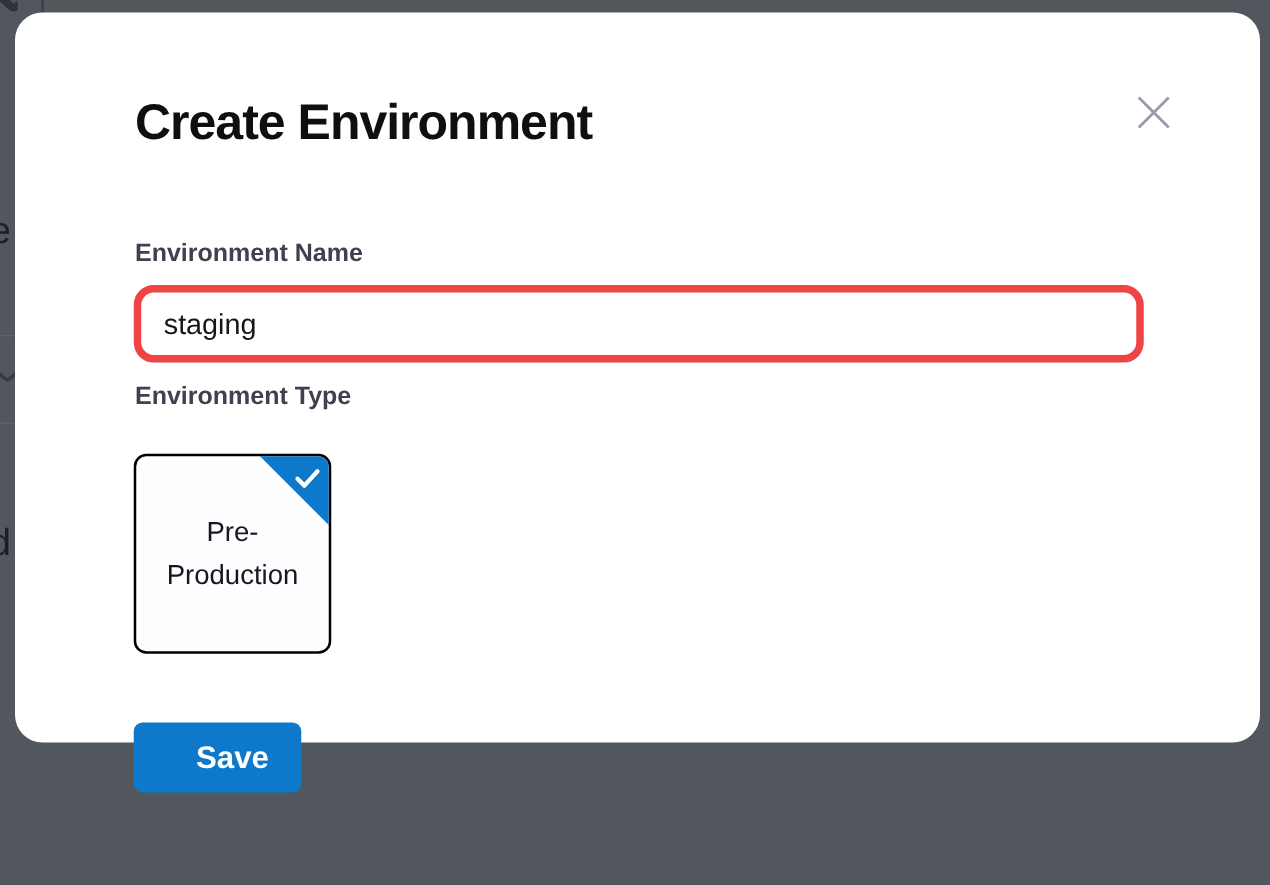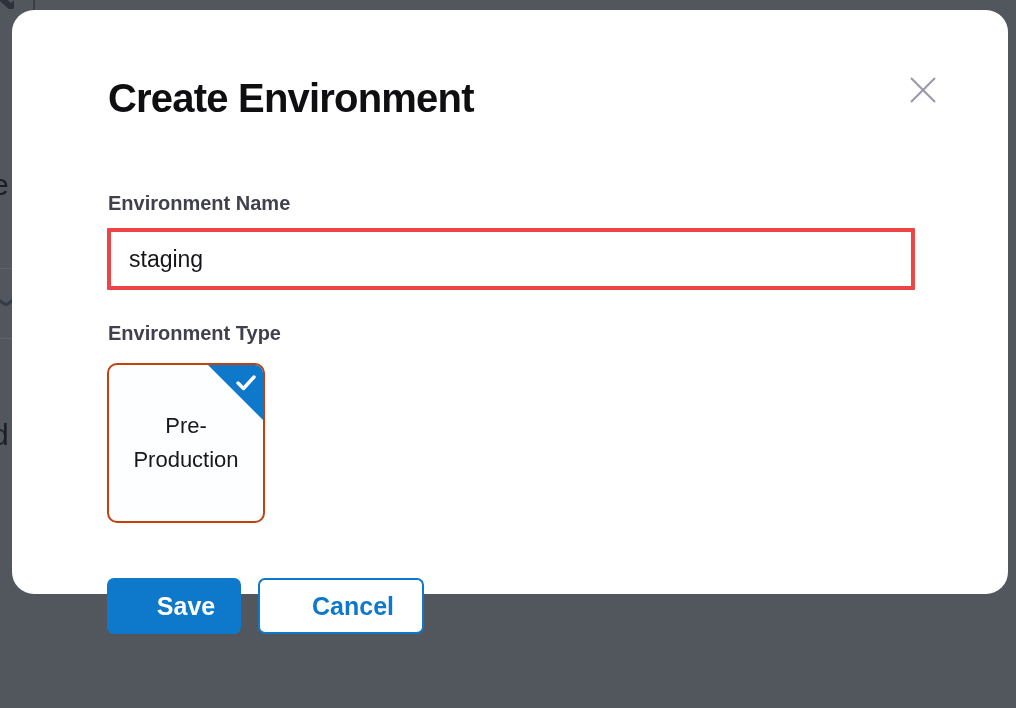--- a/index.html
+++ b/index.html
@@ -50,28 +50,28 @@
 
   .field-label {
     position: absolute;
     left: 96px;
     font-size: 20px;
     font-weight: 600;
     color: #40404f;
     text-align: center;
   }
   .label-name { top: 182px; }
-  .label-type { top: 312px; }
+  .label-type { top: 296px; }
 
   .text-input {
     position: absolute;
     left: 95px; top: 218px;
     width: 808px; height: 62px;
-    border: 4px solid #ef4444;
-    border-radius: 1px;
+    border: 6px solid #ef4444;
+    border-radius: 16px;
     padding: 0 18px;
     font-family: "Liberation Sans", sans-serif;
     font-size: 23px;
     color: #16161a;
     outline: none;
     background: #ffffff;
   }
 
   
   .type-cards { position: absolute; left: 95px; top: 353px; display: flex; gap: 48px; }
@@ -84,21 +84,21 @@
     box-shadow: 0 1px 3px rgba(40,40,60,0.07);
     display: flex; align-items: center; justify-content: center;
     text-align: center;
     font-size: 22px;
     color: #17171c;
     cursor: pointer;
     overflow: hidden;
   }
   .type-card.selected {
     width: 158px;
-    border: 2px solid #c2410c;
+    border: 2px solid #000000;
     background: #fdfeff;
     box-shadow: none;
   }
   .type-card .card-label { max-width: 122px; line-height: 34px; }
   .corner-check {
     position: absolute;
     top: -1px; right: -1px;
     width: 57px; height: 57px;
     background: #0e79ca;
     clip-path: polygon(0 0, 100% 0, 100% 100%);
@@ -175,16 +175,15 @@
         <svg width="22" height="20" viewBox="0 0 22 20">
           <polyline points="3,10 8.5,15.5 19,4" fill="none" stroke="#ffffff" stroke-width="3.4" stroke-linecap="round" stroke-linejoin="round"></polyline>
         </svg>
       </span>
     </div>
 
   </div>
 
   <div class="actions">
     <button class="btn btn-save">Save</button>
-    <button class="btn btn-cancel">Cancel</button>
   </div>
 
 </div>
 
 </body></html>

